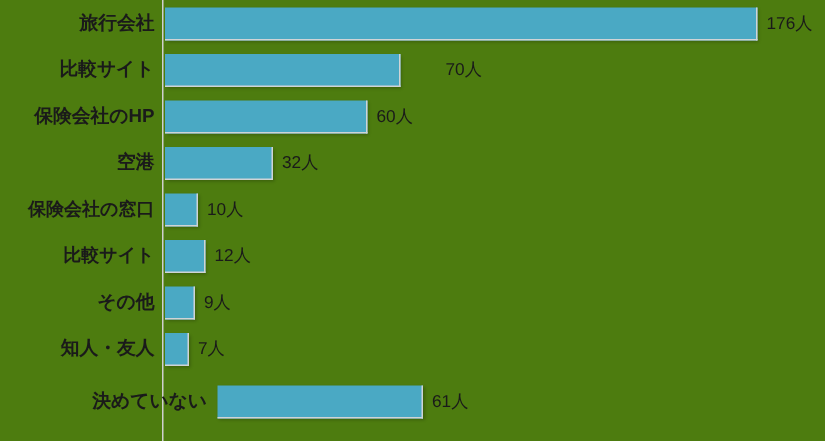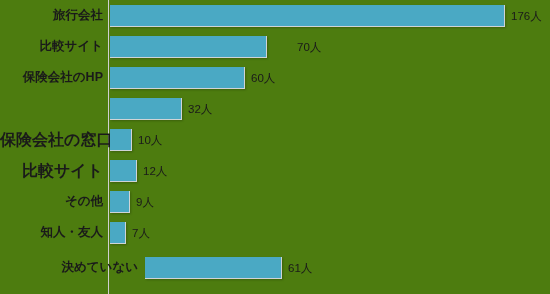--- a/index.html
+++ b/index.html
@@ -47,21 +47,21 @@
     line-height: 31px;
     text-align: right;
     font-size: 12.5px;
     font-weight: bold;
     color: #1a1a1a;
     letter-spacing: 0px;
     white-space: nowrap;
   }
 
   .cat-label.tight {
-    font-size: 16px;
+    font-size: 12px;
   }
 
   .bar-wrap {
     position: absolute;
     left: 110px;
     top: 5px;
     height: 22px;
   }
 
   .bar {
@@ -109,20 +109,21 @@
 
   <div class="row" style="top:62px;">
     <div class="cat-label">保険会社のHP</div>
     <div class="bar-wrap" style="width: 135px;">
       <div class="bar" style="width: 135px; background: rgb(74, 169, 196);"></div>
     </div>
     <div class="val-label" style="left: 251px;">60人</div>
   </div>
 
   <div class="row" style="top:93px;">
+    <div class="cat-label">空港</div>
     <div class="bar-wrap" style="width: 72px;">
       <div class="bar" style="width: 72px; background: rgb(74, 169, 196);"></div>
     </div>
     <div class="val-label" style="left: 188px;">32人</div>
   </div>
 
   <div class="row" style="top:124px;">
     <div class="cat-label tight">保険会社の窓口</div>
     <div class="bar-wrap" style="width: 22px;">
       <div class="bar" style="width: 22px; background: rgb(74, 169, 196);"></div>

